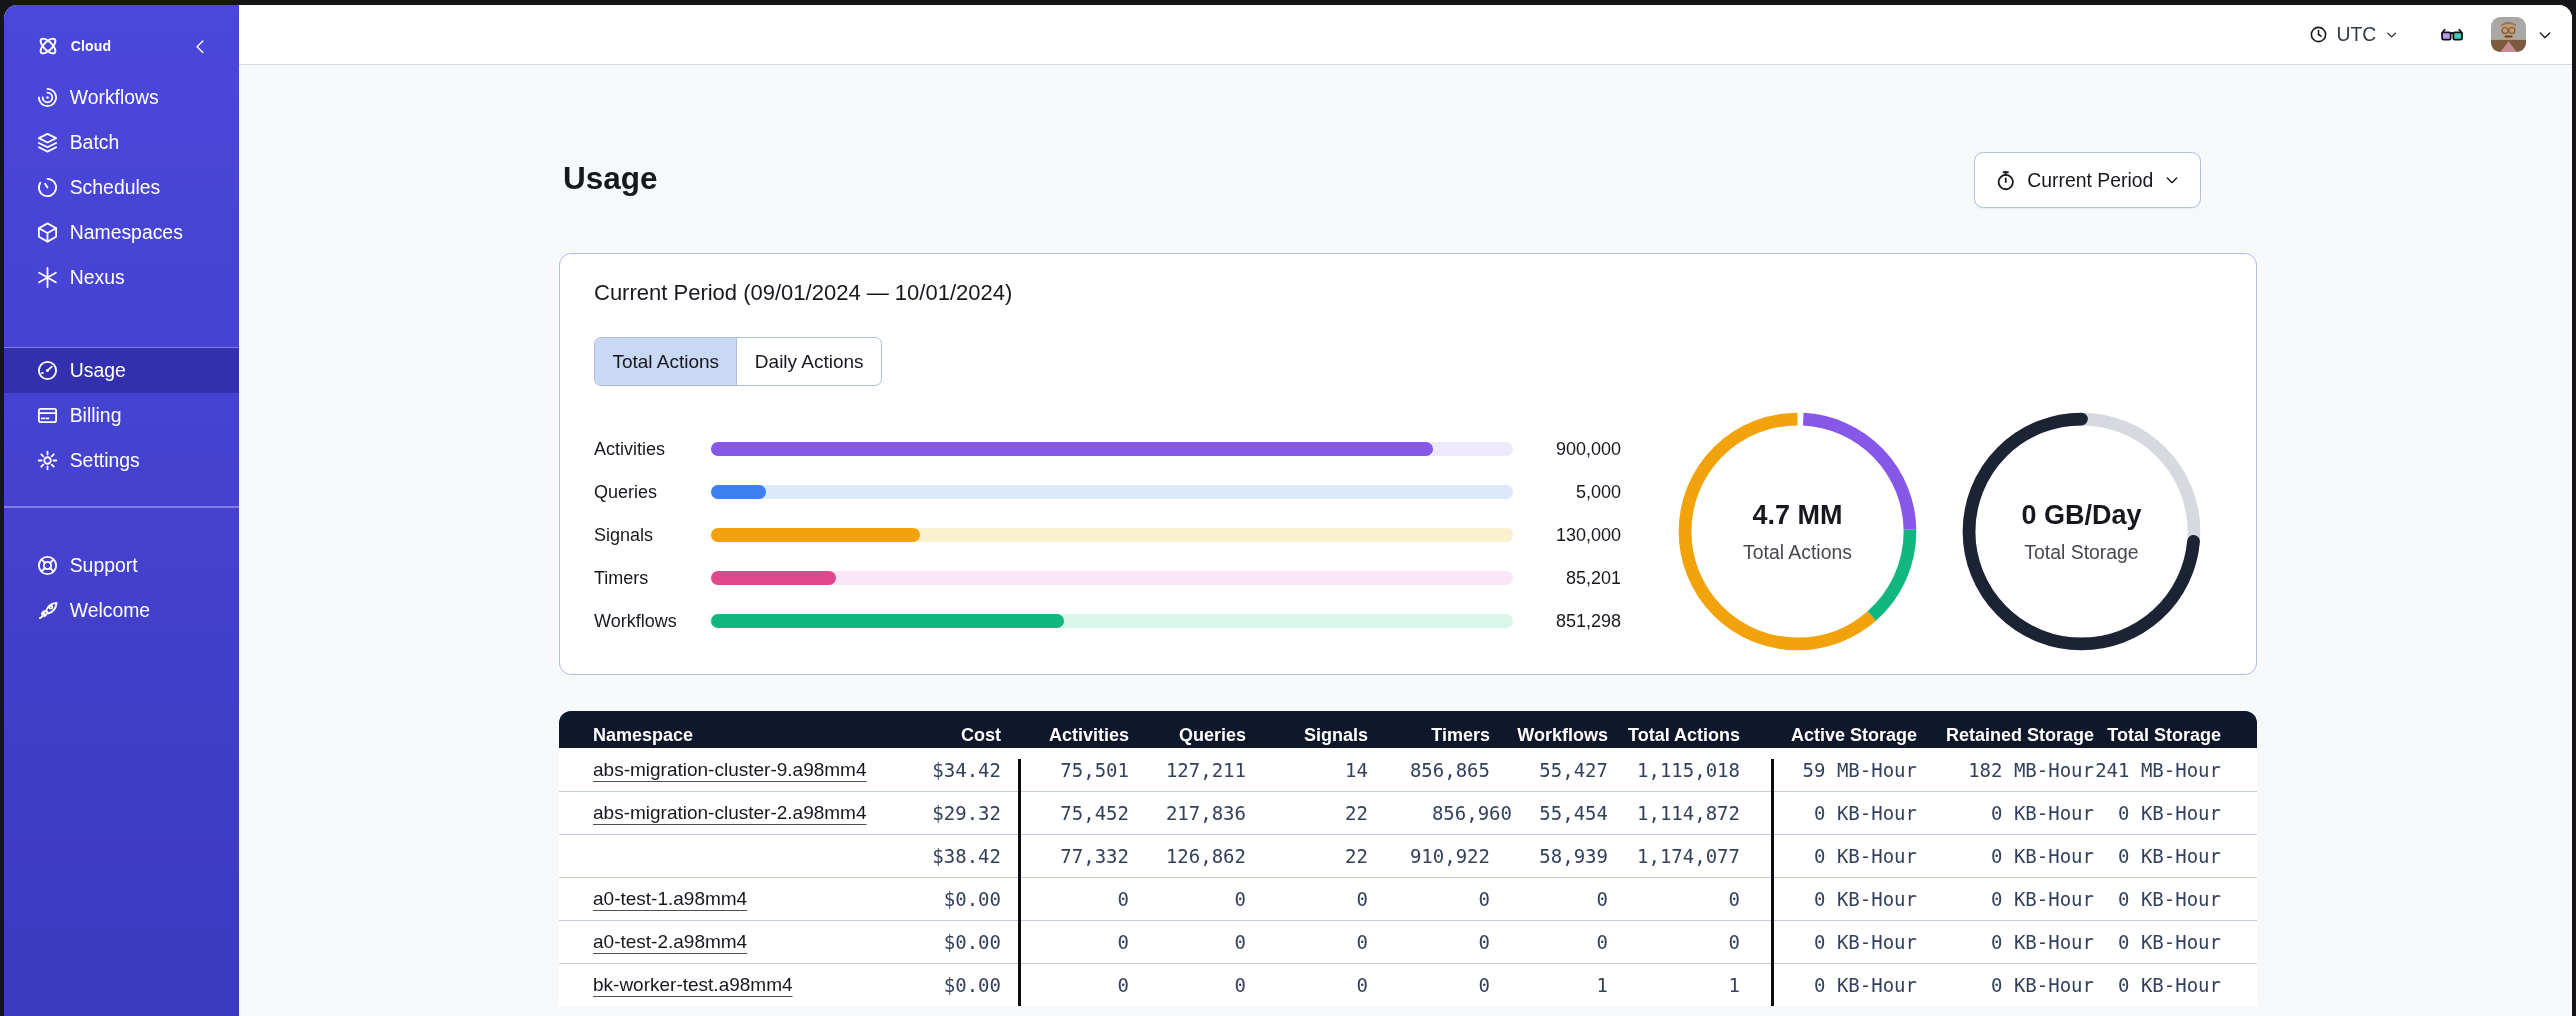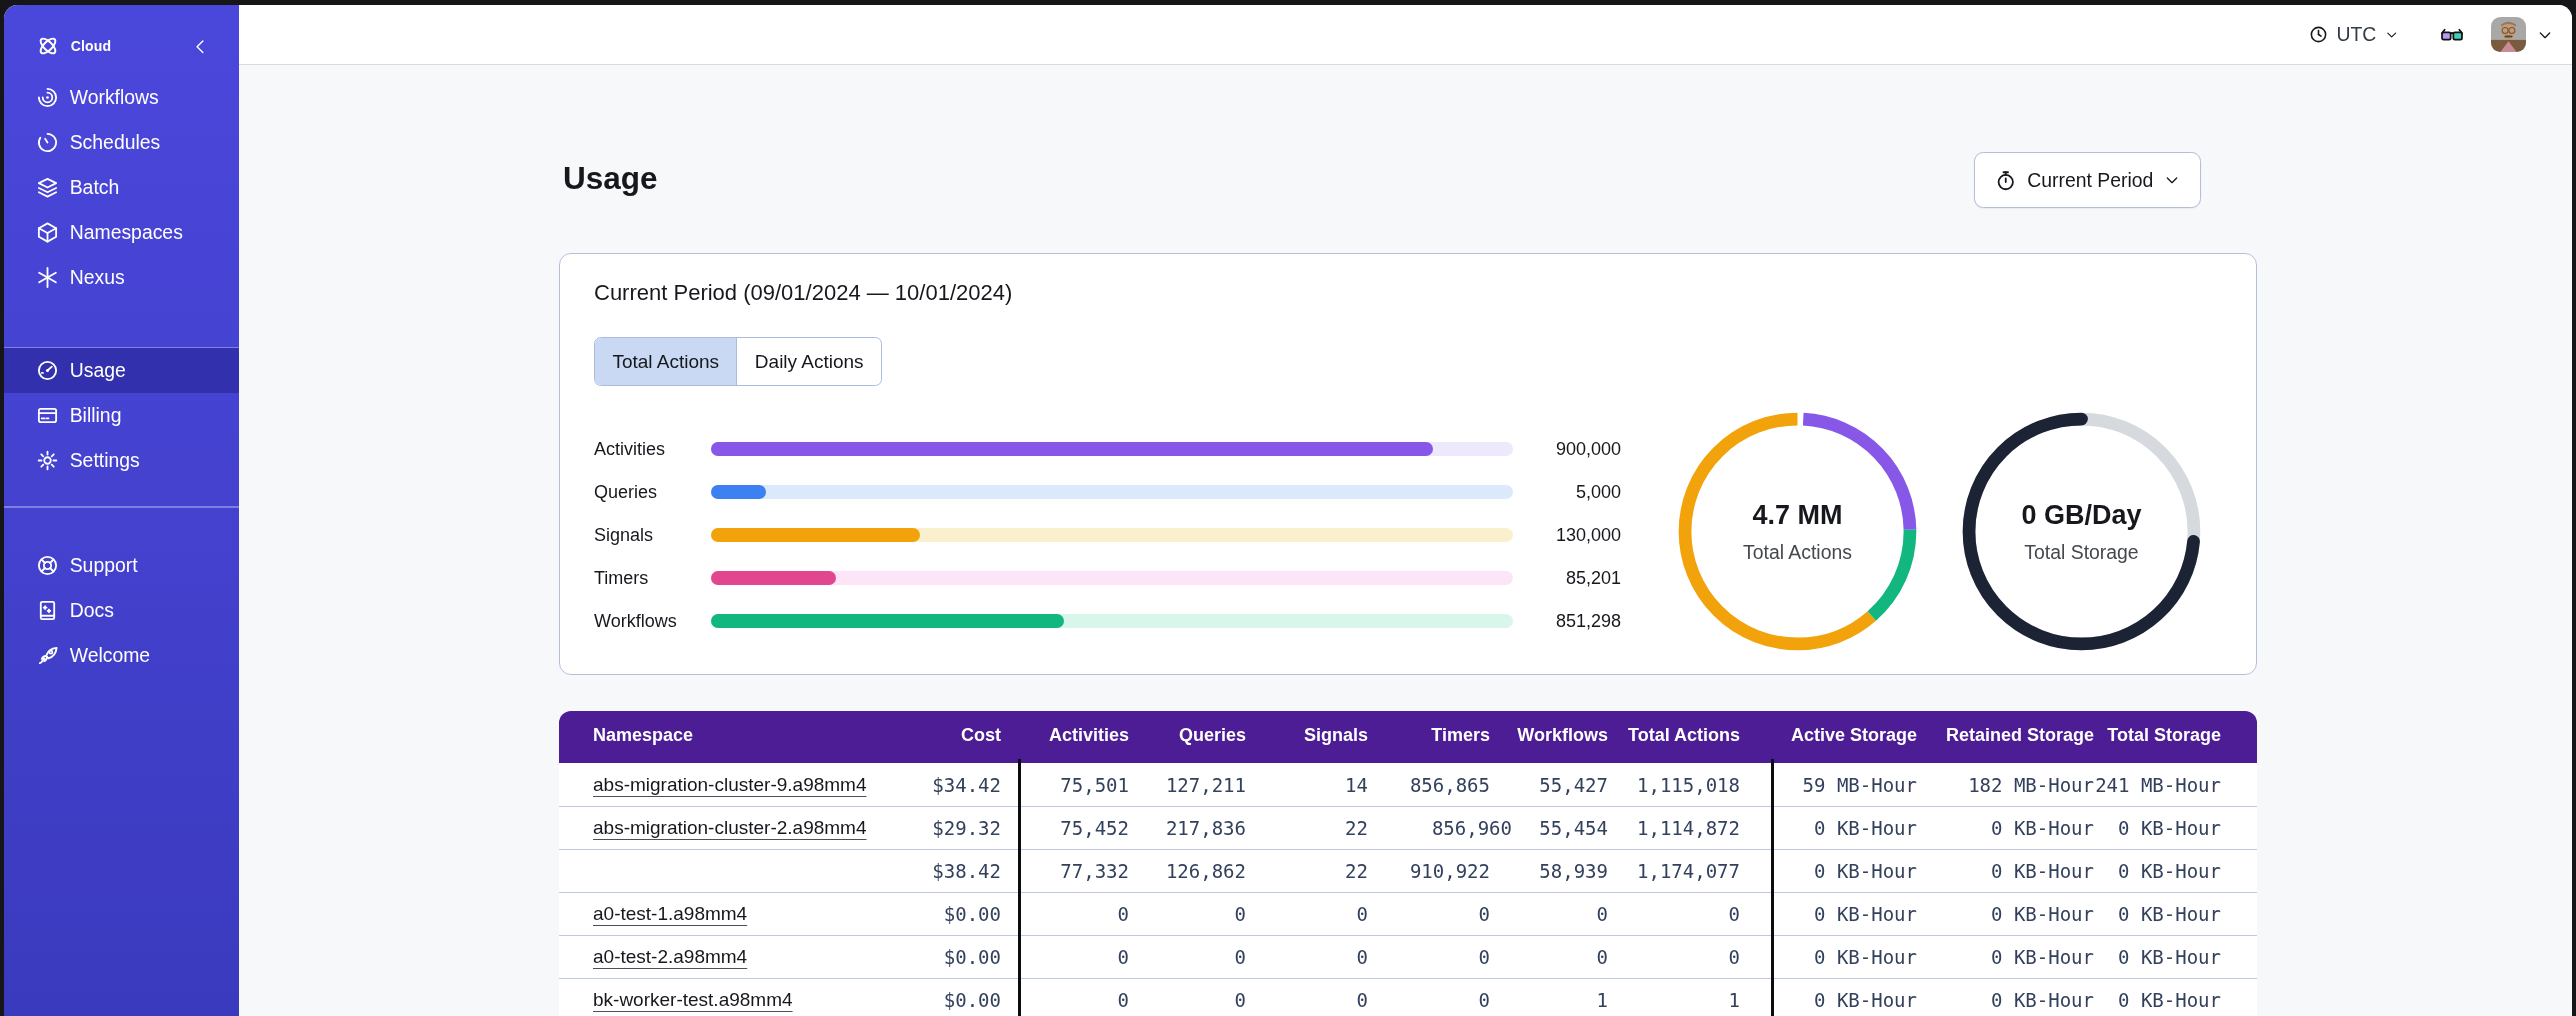--- a/index.html
+++ b/index.html
@@ -66,21 +66,21 @@
   .donut { position:absolute; width:241px; height:241px; display:flex; flex-direction:column;
            align-items:center; justify-content:center; }
   .donut svg { position:absolute; inset:0; }
   .donut .big { font-size:27px; font-weight:600; color:#16181D; position:relative; }
   .donut .sub { font-size:19.4px; color:#45484E; margin-top:9.4px; position:relative; }
   #donut-0 { left:1117px; top:157px; }
   #donut-1 { left:1401px; top:157px; }
 
   
   .utable { position:absolute; left:320px; top:644px; width:1698px; }
-  .thead { position:relative; height:52px; background:#4c1d95; border-radius:12px 12px 0 0; color:#fff; }
+  .thead { position:relative; height:37px; background:#0f172a; border-radius:12px 12px 0 0; color:#fff; }
   .th { position:absolute; top:0; height:48px; display:flex; align-items:center; font-size:18px; font-weight:600; white-space:nowrap; }
   .tbody { position:relative; background:#fff; }
   .trow { position:relative; height:43px; background:#fff; }
   .trow + .trow { border-top:1.3px solid #BFC9E6; }
   .td { position:absolute; top:0; height:100%; display:flex; align-items:center; white-space:nowrap; }
   .td.mono { font-family:"DejaVu Sans Mono",monospace; font-size:19px; color:#33415C; }
   .td.ns a { color:#16181D; font-size:19px; text-decoration:underline; text-underline-offset:4.7px;
              text-decoration-thickness:1.3px; text-decoration-color:#5b masked; }
   .td.ns a { text-decoration-color:#4A4F58; }
   .vdiv { position:absolute; width:3.4px; background:#0B0C0F; top:48px; bottom:0; z-index:3; }
@@ -153,35 +153,35 @@
               <path d="M12 3a9 9 0 1 1-9 9"></path>
               <path d="M12 7a5 5 0 1 1-5 5"></path>
               <circle cx="12" cy="12" r="1.4" fill="#fff" stroke="none"></circle>
             </svg>
           </span>
           <span>Workflows</span>
         </div>
         <div class="nav-item">
           <span class="ico">
             <svg class="wic" viewBox="0 0 24 24">
-              <path d="M12 3a9 9 0 1 1-7.5 4"></path>
-              <path d="M12 12l-2.5-4"></path>
-            </svg>
-          </span>
-          <span>Schedules</span>
-        </div>
-        <div class="nav-item">
-          <span class="ico">
-            <svg class="wic" viewBox="0 0 24 24">
               <path d="M3 7.5 12 3l9 4.5-9 4.5z"></path>
               <path d="M3 12.5 12 17l9-4.5"></path>
               <path d="M3 17 12 21.5 21 17"></path>
             </svg>
           </span>
           <span>Batch</span>
+        </div>
+        <div class="nav-item">
+          <span class="ico">
+            <svg class="wic" viewBox="0 0 24 24">
+              <path d="M12 3a9 9 0 1 1-7.5 4"></path>
+              <path d="M12 12l-2.5-4"></path>
+            </svg>
+          </span>
+          <span>Schedules</span>
         </div>
         <div class="nav-item">
           <span class="ico">
             <svg class="wic" viewBox="0 0 24 24">
               <path d="M12 2.5 21 7.5v9l-9 5-9-5v-9z"></path>
               <path d="M3 7.5 12 12.5 21 7.5"></path>
               <path d="M12 12.5v9"></path>
             </svg>
           </span>
           <span>Namespaces</span>
@@ -245,32 +245,20 @@
             <svg class="wic" viewBox="0 0 24 24">
               <circle cx="12" cy="12" r="9"></circle>
               <circle cx="12" cy="12" r="3.8"></circle>
               <path d="M6 6l3.4 3.4"></path>
               <path d="M18 6l-3.4 3.4"></path>
               <path d="M6 18l3.4-3.4"></path>
               <path d="M18 18l-3.4-3.4"></path>
             </svg>
           </span>
           <span>Support</span>
-        </div>
-        <div class="nav-item">
-          <span class="ico">
-            <svg class="wic" viewBox="0 0 24 24">
-              <path d="M6.5 3h11a1.5 1.5 0 0 1 1.5 1.5v15a1.5 1.5 0 0 1-1.5 1.5h-11A1.5 1.5 0 0 1 5 19.5v-15A1.5 1.5 0 0 1 6.5 3z"></path>
-              <path d="M5 17.5h14"></path>
-              <path d="M9.5 7.5v3"></path>
-              <path d="M8 9h3"></path>
-              <path d="M13.5 11l.4 1 1 .4-1 .4-.4 1-.4-1-1-.4 1-.4z"></path>
-            </svg>
-          </span>
-          <span>Docs</span>
         </div>
         <div class="nav-item">
           <span class="ico">
             <svg class="wic" viewBox="0 0 24 24">
               <path d="M13 15c4.5-1.5 8-5.5 8.5-11-5.5.5-9.5 4-11 8.5z"></path>
               <circle cx="15.5" cy="8.5" r="1.6"></circle>
               <path d="M10.5 12.5c-2 0-3.5 1-4.5 3 1.5-.3 2.5-.2 3.5.5"></path>
               <path d="M11.5 13.5c0 2-1 3.5-3 4.5.3-1.5.2-2.5-.5-3.5"></path>
               <path d="M4 20c1.5-.5 2.5-1.5 3-3"></path>
             </svg>

